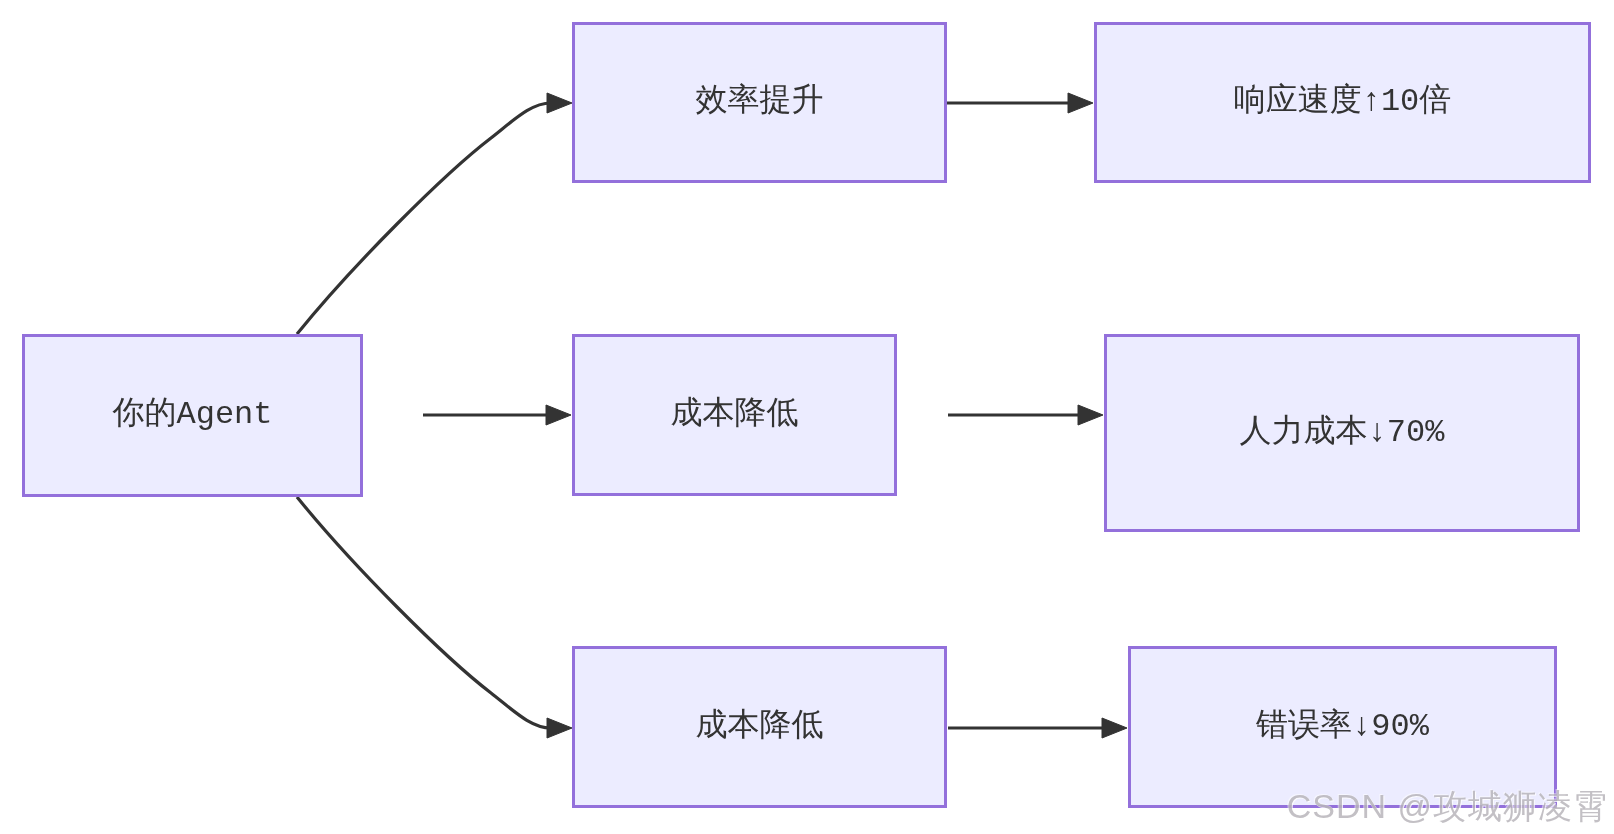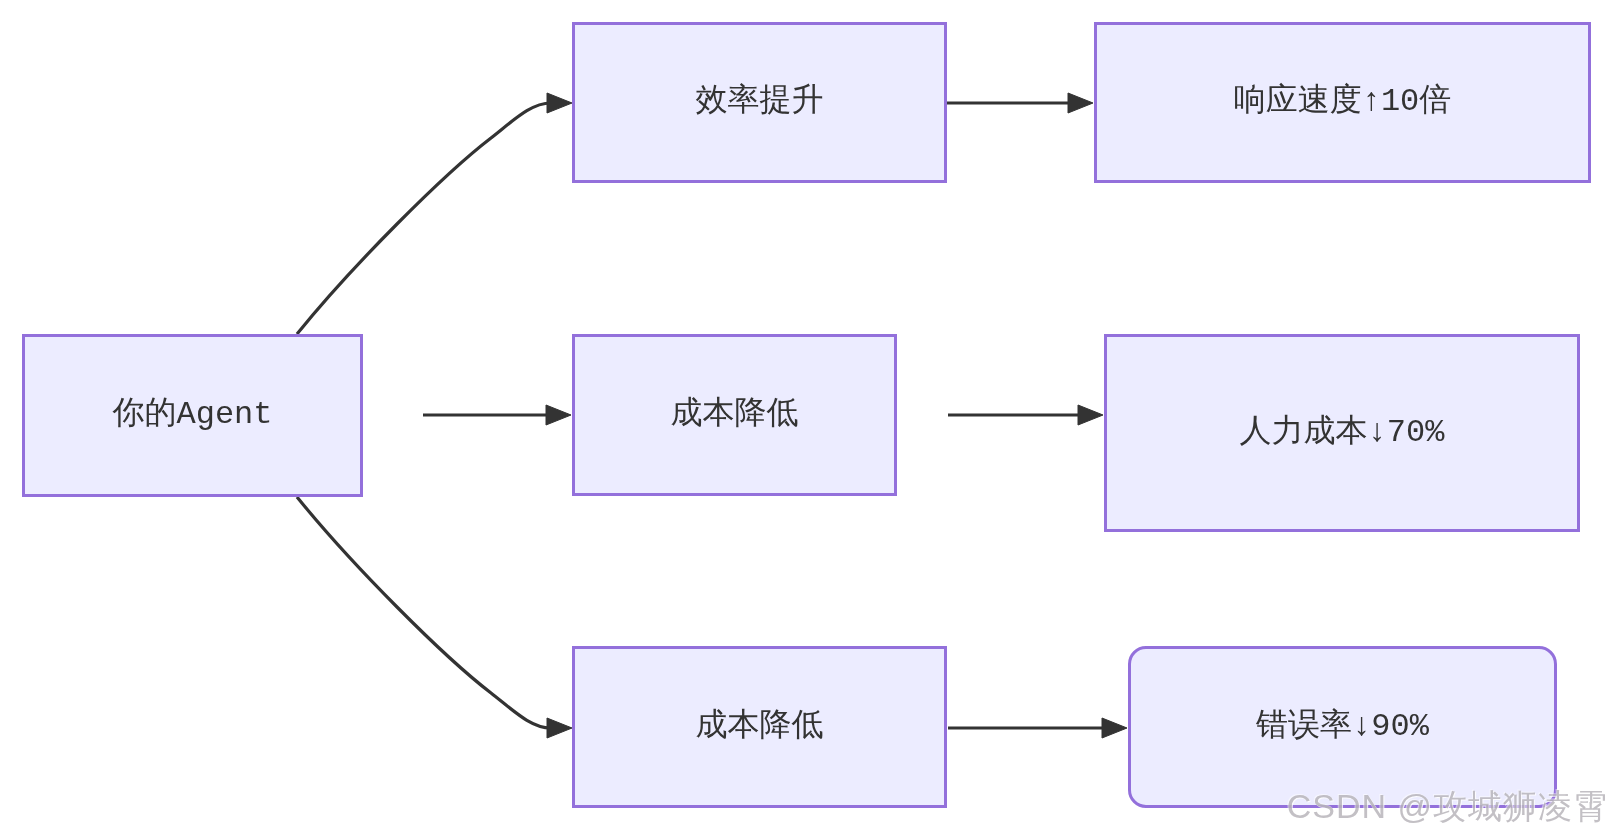--- a/index.html
+++ b/index.html
@@ -50,21 +50,21 @@
     line-height:1.2;
     white-space:nowrap;
     font-family:Liberation Mono, monospace;
   }
   .node-agent      {left:22px;  top:334px; width:341px; height:163px;}
   .node-efficiency {left:572px; top:22px;  width:375px; height:161px;}
   .node-speed      {left:1094px;top:22px;  width:497px; height:161px;}
   .node-cost       {left:572px; top:334px; width:325px; height:162px;}
   .node-labor      {left:1104px;top:334px; width:476px; height:198px;}
   .node-errors     {left:572px; top:646px; width:375px; height:162px;}
-  .node-error-rate {left:1128px;top:646px; width:429px; height:162px;border-radius:18px;}
+  .node-error-rate {left:1128px;top:646px; width:429px; height:162px;}
   .watermark{
     position:absolute;
     top:784px;
     right:6px;
     font-size:34px;
     letter-spacing:1px;
     color:var(--watermark-text);
     opacity:0.85;
     text-shadow:1px 1px 0 rgba(255,255,255,0.95), -1px -1px 0 rgba(255,255,255,0.6);
     z-index:5;

